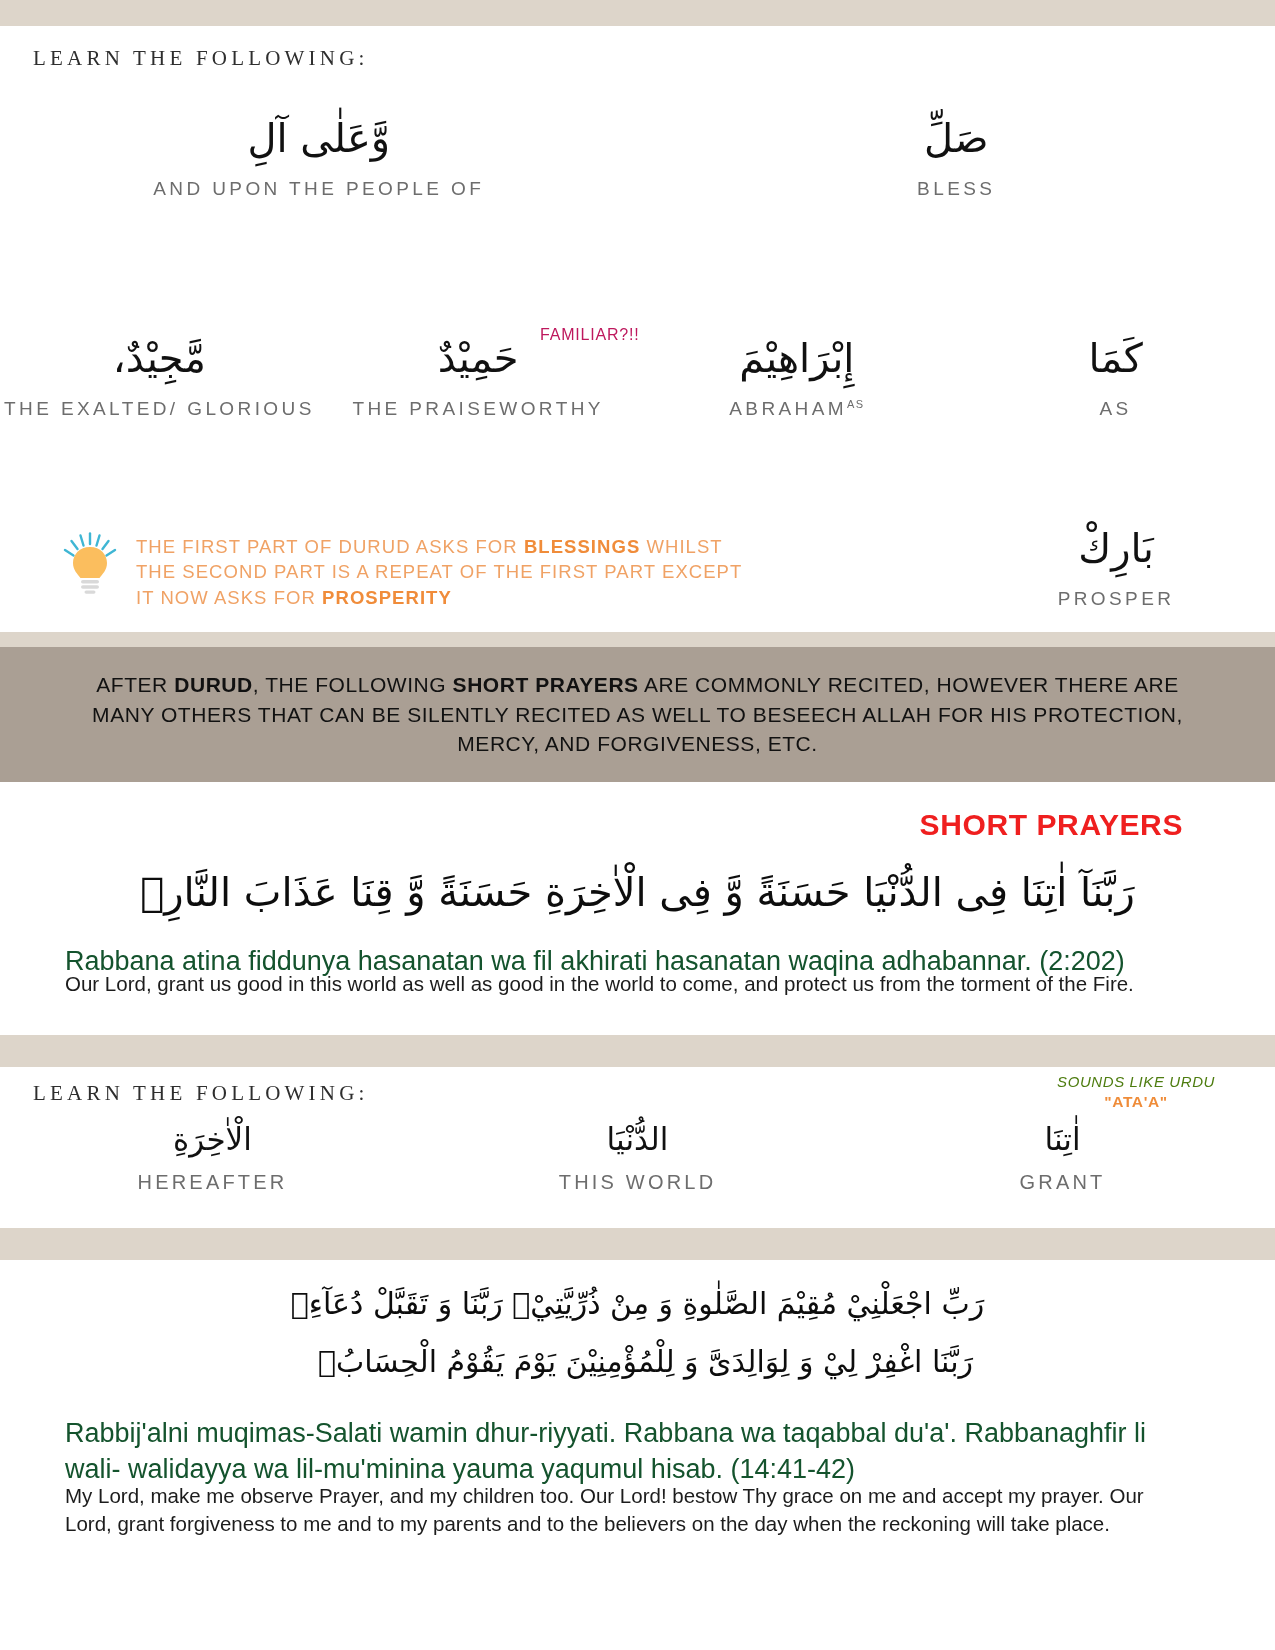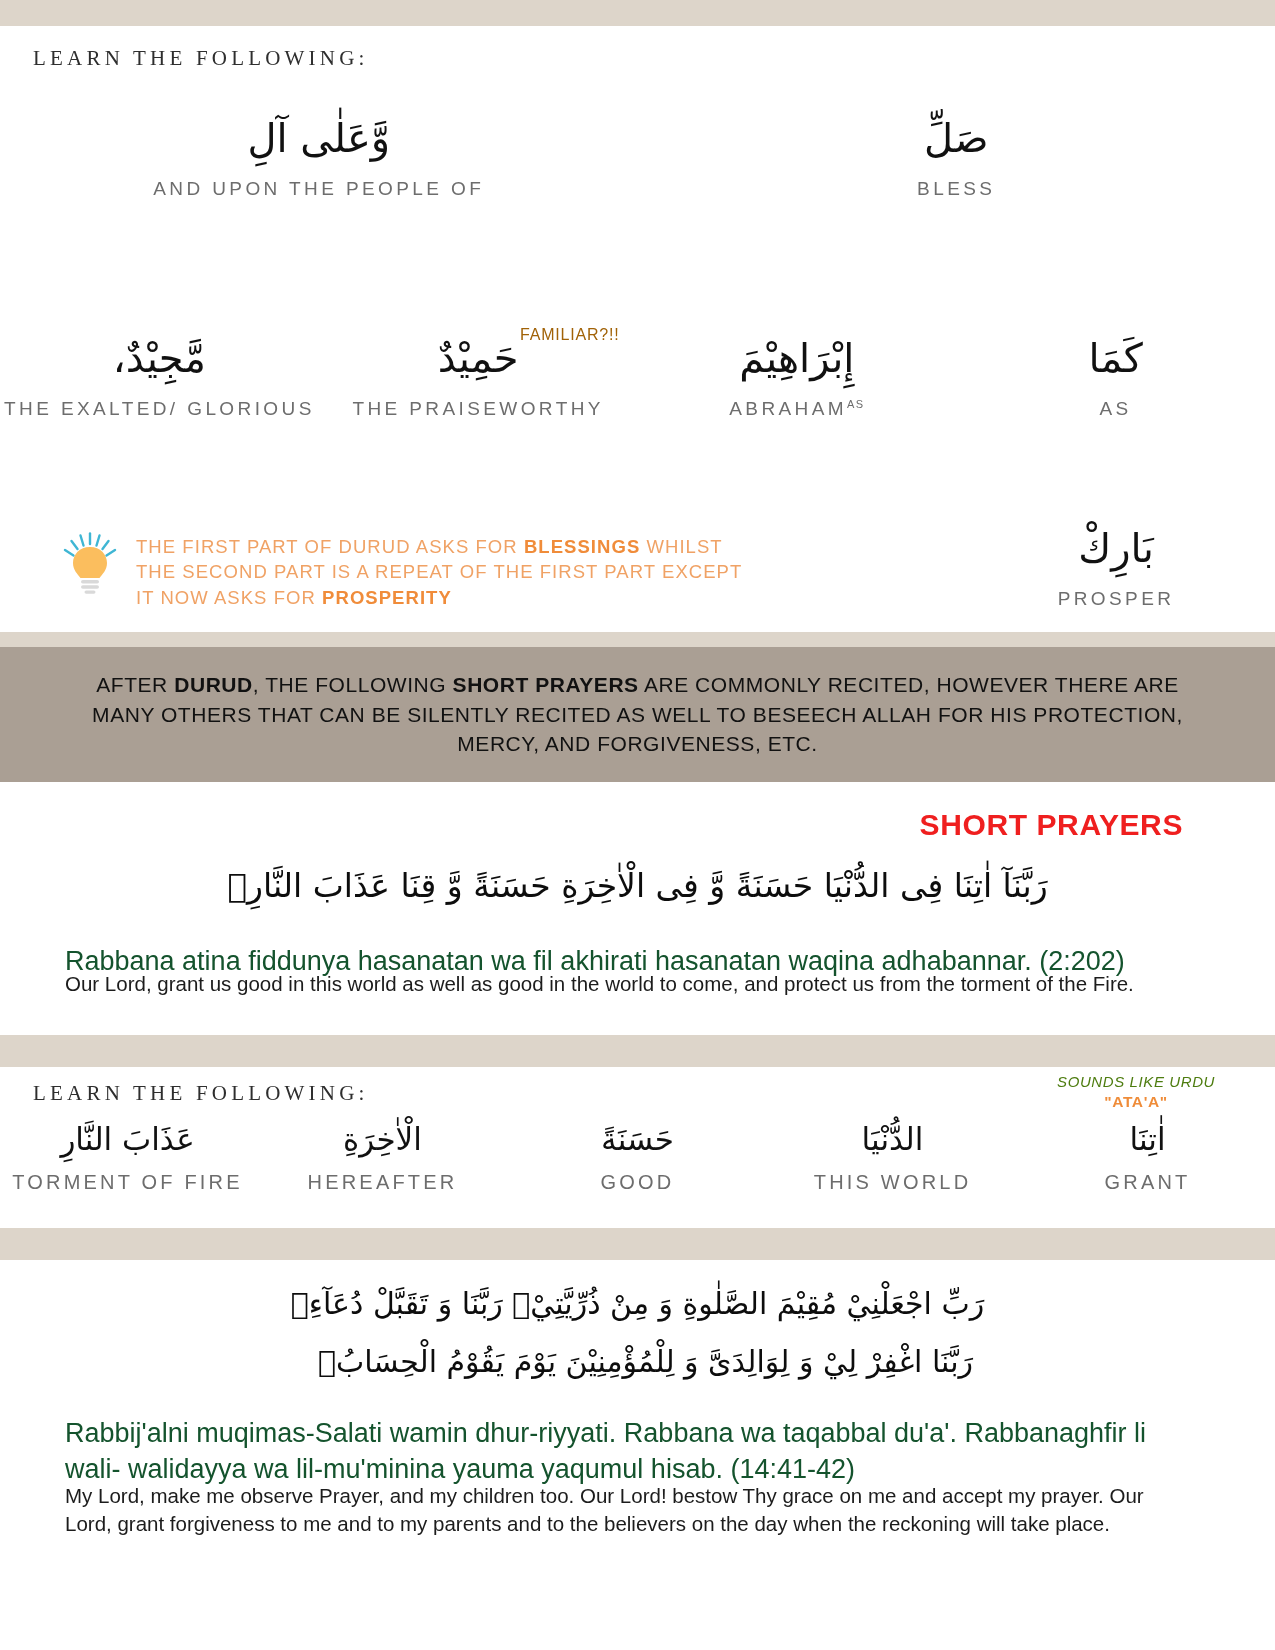--- a/index.html
+++ b/index.html
@@ -77,24 +77,24 @@
     vertical-align: super;
   }
 
   #durud-row-1 { top: 85px; }
   #durud-row-2 { top: 305px; }
 
   
   #familiar-note {
     position: absolute;
     top: 300px;
-    left: 520px;
+    left: 540px;
     font-size: 16px;
     letter-spacing: 0.8px;
-    color: #a16207;
+    color: #be185d;
     font-weight: 400;
   }
 
   
   #tip-callout {
     position: absolute;
     top: 500px; left: 62px;
     display: flex;
     align-items: flex-start;
     gap: 18px;
@@ -166,21 +166,21 @@
     text-transform: uppercase;
   }
   #short-prayers-heading { top: 26px; }
 
   .ayah {
     position: absolute;
     left: 0; width: 1275px;
     text-align: center;
     direction: rtl;
     font-family: "DejaVu Sans", "Liberation Sans", sans-serif;
-    font-size: 33px;
+    font-size: 40px;
     line-height: 1.6;
     color: #0d0d0d;
     white-space: nowrap;
   }
   #ayah-1 { top: 78px; }
 
   .translit {
     position: absolute;
     left: 65px;
     width: 1130px;
@@ -371,30 +371,22 @@
   <div id="learn2-row">
     <div class="vocab-cell">
       <div class="vocab-ar">اٰتِنَا</div>
       <div class="vocab-en">GRANT</div>
     </div>
     <div class="vocab-cell">
       <div class="vocab-ar">الدُّنْيَا</div>
       <div class="vocab-en">THIS WORLD</div>
     </div>
     <div class="vocab-cell">
-      <div class="vocab-ar">حَسَنَةً</div>
-      <div class="vocab-en">GOOD</div>
-    </div>
-    <div class="vocab-cell">
       <div class="vocab-ar">الْاٰخِرَةِ</div>
       <div class="vocab-en">HEREAFTER</div>
-    </div>
-    <div class="vocab-cell">
-      <div class="vocab-ar">عَذَابَ النَّارِ</div>
-      <div class="vocab-en">TORMENT OF FIRE</div>
     </div>
   </div>
 </div>
 
 <div id="divider-beige-3"></div>
 
 <div id="section-prayer-2">
   <div id="ayah-2a" class="ayah">رَبِّ اجْعَلْنِيْ مُقِيْمَ الصَّلٰوةِ وَ مِنْ ذُرِّيَّتِيْ۠ رَبَّنَا وَ تَقَبَّلْ دُعَآءِ۟</div>
   <div id="ayah-2b" class="ayah">رَبَّنَا اغْفِرْ لِيْ وَ لِوَالِدَىَّ وَ لِلْمُؤْمِنِيْنَ يَوْمَ يَقُوْمُ الْحِسَابُ۠</div>
   <div id="translit-2" class="translit">Rabbij'alni muqimas-Salati wamin dhur-riyyati. Rabbana wa taqabbal du'a'. Rabbanaghfir li wali- walidayya wa lil-mu'minina yauma yaqumul hisab. (14:41-42)</div>

